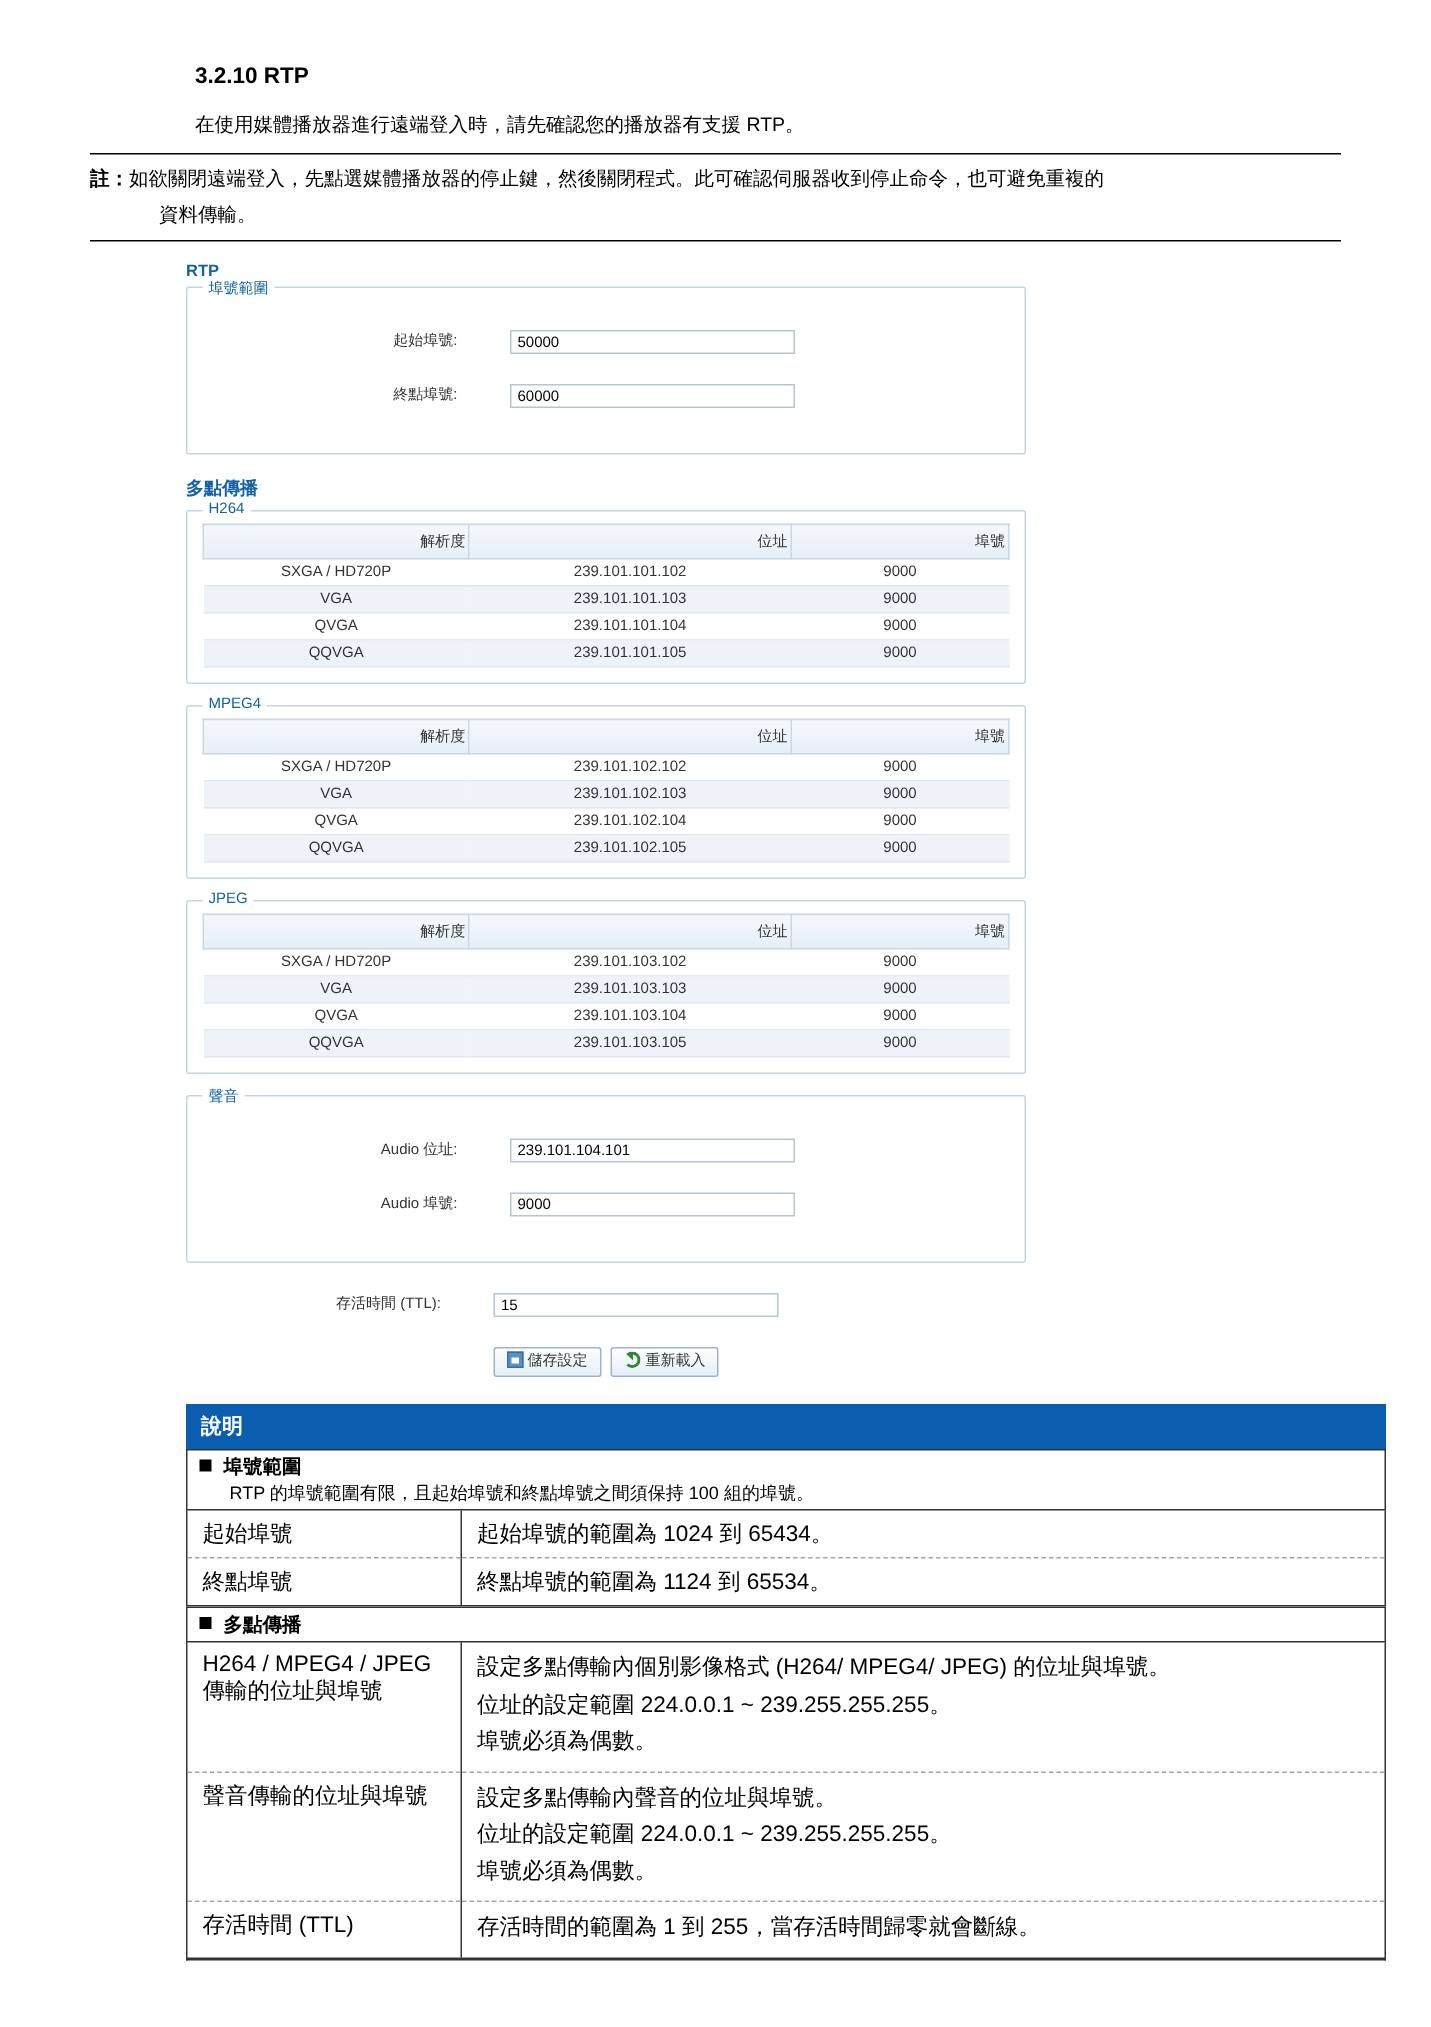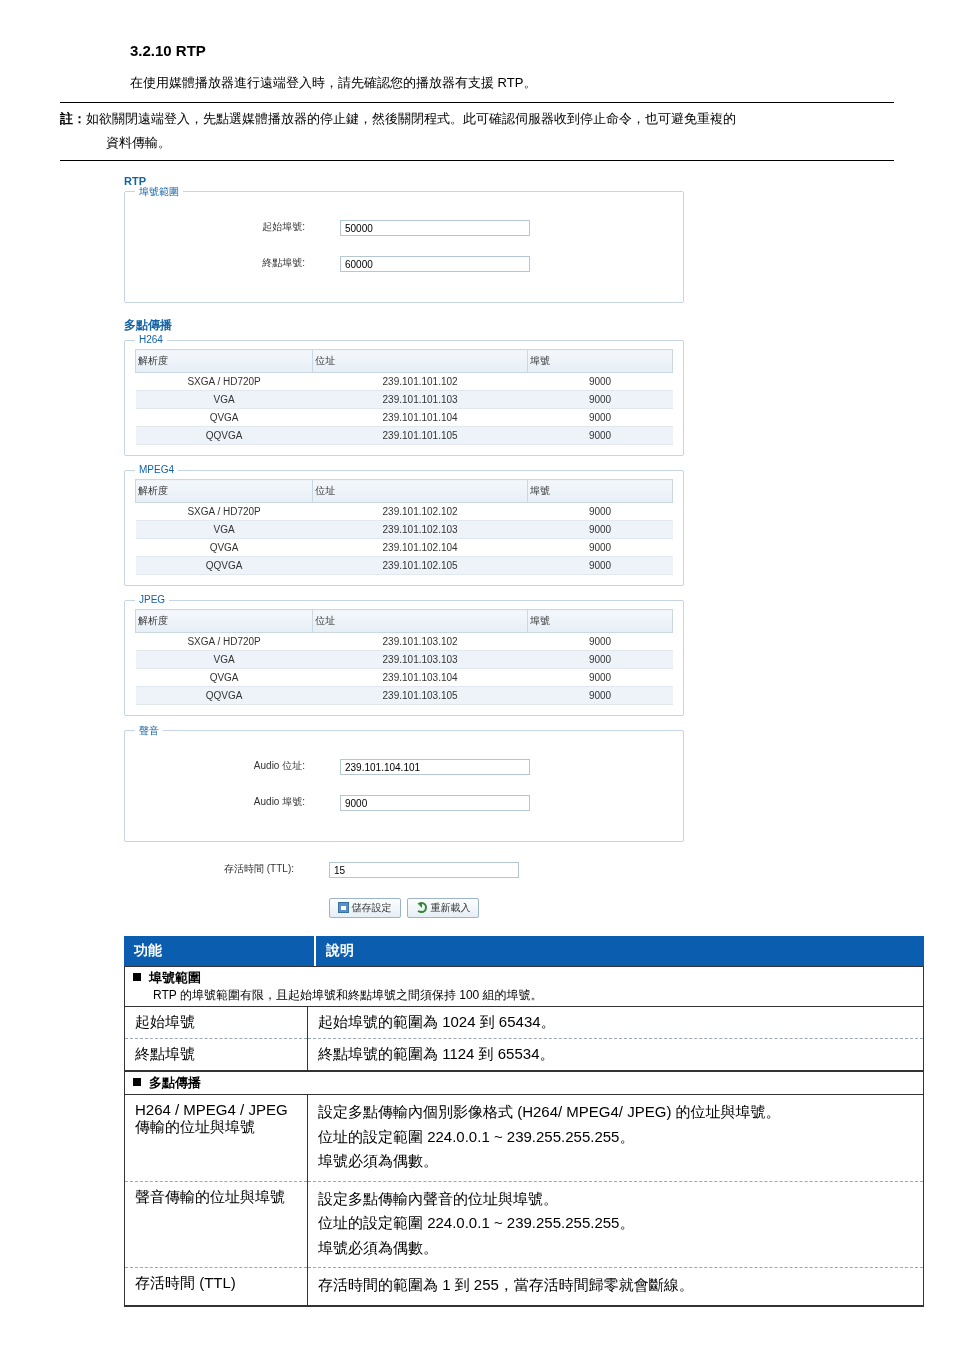--- a/index.html
+++ b/index.html
@@ -89,21 +89,21 @@
     width: 100%;
     table-layout: fixed;
   }
   table.codec th {
     font-weight: normal;
     font-size: 10px;
     padding: 4px 2px;
     background: linear-gradient(#f4f8fc,#e6eef6);
     border: 1px solid #cbd7e2;
     color: #333;
-    text-align: left;
+    text-align: right;
   }
   table.codec td {
     font-size: 10px;
     padding: 3px 2px;
     text-align: center;
     border-bottom: 1px solid #e1e8ef;
     color: #333;
   }
   table.codec tr.alt td { background: #edf3f8; }
 
@@ -334,21 +334,20 @@
     </div>
 
     <div class="btnbar">
       <span class="btn"><span class="ico ico-save"></span><span>儲存設定</span></span>
       <span class="btn"><span class="ico ico-reload"></span><span>重新載入</span></span>
     </div>
   </div>
 
   <div class="desc-wrap">
     <div class="desc-head">
-      <div class="c1">功能</div>
       <div class="c2">說明</div>
     </div>
 
     <div class="desc-sec-title first">
       <span class="sq"></span><b>埠號範圍</b>
       <div style="padding-left:20px;font-size:12px;">RTP 的埠號範圍有限，且起始埠號和終點埠號之間須保持 100 組的埠號。</div>
     </div>
     <div class="desc-section">
       <table class="dtable">
         <tbody>

